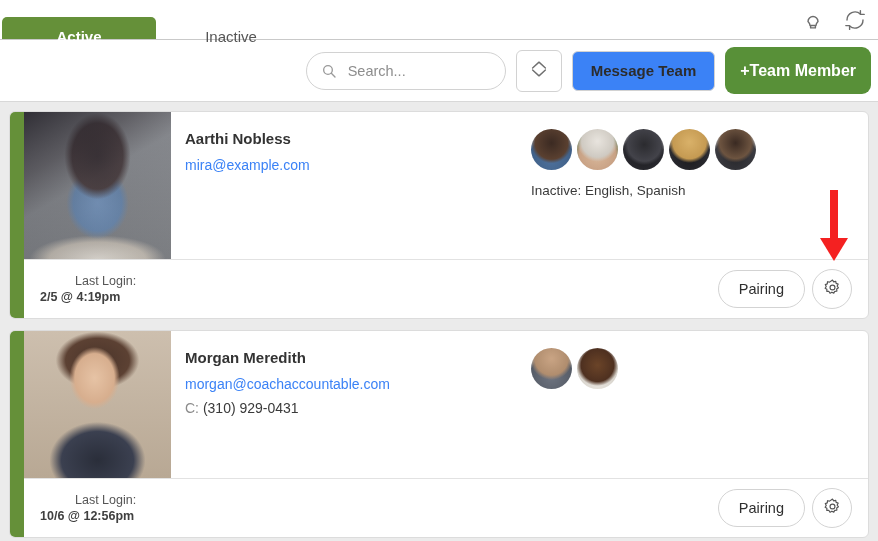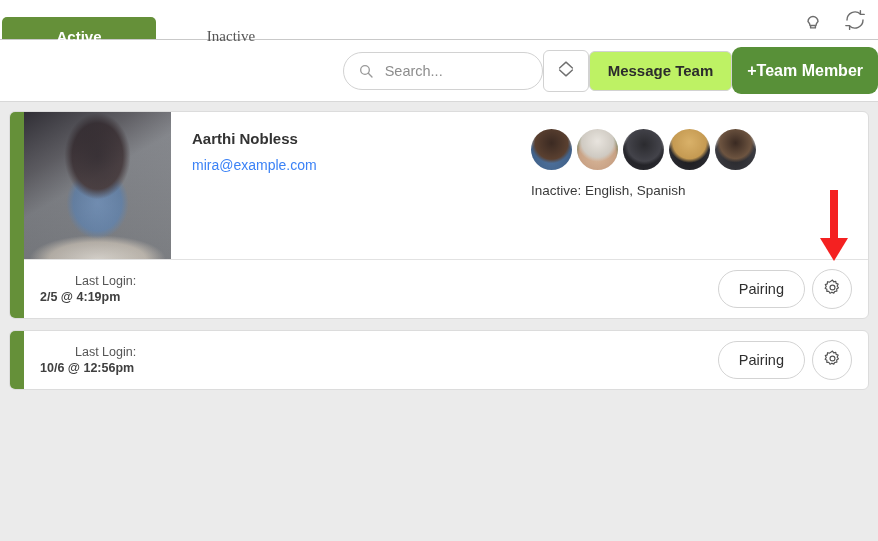--- a/index.html
+++ b/index.html
@@ -38,21 +38,20 @@
     margin-left: 2px;
     background: #659039;
     color: #ffffff;
     font-weight: bold;
     border-radius: 5px 5px 0 0;
   }
   .tab-inactive {
     width: 150px;
     color: #555555;
     background: transparent;
-    font-family: Liberation Serif, serif;
   }
   .tabbar-icons {
     position: absolute;
     right: 10px;
     top: 0;
     height: 39px;
     display: flex;
     align-items: center;
     gap: 16px;
   }
@@ -67,22 +66,23 @@
   }
 
   
   .toolbar {
     height: 62px;
     background: #ffffff;
     border-bottom: 1px solid #d8d8d8;
     display: flex;
     align-items: center;
     justify-content: flex-end;
-    padding-right: 4px;
-    box-sizing: border-box;
+    padding-right: 11px;
+    box-sizing: border-box;
+    gap: 10px;
   }
   .search-wrap {
     width: 200px;
     height: 38px;
     border: 1px solid #d2d2d2;
     border-radius: 19px;
     display: flex;
     align-items: center;
     padding: 0 14px;
     box-sizing: border-box;
@@ -115,21 +115,21 @@
     display: flex;
     align-items: center;
     justify-content: center;
     cursor: pointer;
   }
   .btn-outline {
     height: 40px;
     padding: 0 18px;
     border: 1px solid #d2d2d2;
     border-radius: 6px;
-    background: #bef264;
+    background: #3b82f6;
     color: #2c2c2c;
     font-size: 15px;
     font-weight: bold;
     font-family: "Liberation Sans", sans-serif;
     cursor: pointer;
     display: flex;
     align-items: center;
   }
   .btn-green {
     height: 47px;
@@ -176,21 +176,21 @@
   }
   .photo {
     width: 147px;
     height: 147px;
     flex: 0 0 147px;
     background-size: cover;
     background-position: center;
   }
   .info {
     flex: 1;
-    padding: 18px 0 0 21px;
+    padding: 18px 0 0 14px;
     min-width: 0;
   }
   .person-name {
     font-size: 15px;
     font-weight: bold;
     color: #333333;
     margin-bottom: 10px;
   }
   .person-email {
     font-size: 14px;
@@ -385,20 +385,50 @@
           </span>
         </div>
       </div>
     </div>
   </div>
 
   <div class="card">
     <div class="card-accent"></div>
     <div class="card-body">
 
+      <div class="card-main">
+        <div class="photo" style="background-image:
+               radial-gradient(ellipse 34px 42px at 48% 32%, #e6c3a5 0%, #d7ae8e 58%, rgba(215,174,142,0) 74%),
+               radial-gradient(ellipse 58px 40px at 50% 20%, #4a342a 0%, #5c4133 55%, rgba(92,65,51,0) 72%),
+               radial-gradient(ellipse 60px 48px at 50% 88%, #2a2e3a 0%, #3b4050 60%, rgba(59,64,80,0) 80%),
+               linear-gradient(#cdbfae, #b8a894);"></div>
+
+        <div class="info">
+          <div class="person-name">Morgan Meredith</div>
+          <div class="person-email">morgan@coachaccountable.com</div>
+          <div class="person-phone">
+            <span class="lbl">C:</span>
+            <span>(310) 929-0431</span>
+          </div>
+        </div>
+
+        <div class="side">
+          <div class="avatars">
+            <div class="avatar" style="background-image:
+                   radial-gradient(circle at 50% 26%, #c9a484 0%, #b08d6e 45%, rgba(176,141,110,0) 58%),
+                   radial-gradient(circle at 50% 70%, #6e7480 0%, #555b66 60%, rgba(85,91,102,0) 80%),
+                   linear-gradient(#f0f0f0, #dcdcdc);"></div>
+            <div class="avatar" style="background-image:
+                   radial-gradient(circle at 50% 42%, #6b4428 0%, #4e3020 52%, rgba(78,48,32,0) 66%),
+                   radial-gradient(circle at 50% 86%, #e8e4de 0%, #d2cec6 60%, rgba(210,206,198,0) 80%),
+                   linear-gradient(#f6f6f6, #e6e6e6);"></div>
+          </div>
+          <div class="languages"></div>
+        </div>
+      </div>
 
       <div class="card-footer">
         <div class="lastlogin">
           <div class="lbl">Last Login:</div>
           <div class="val">10/6 @ 12:56pm</div>
         </div>
         <div class="footer-spacer"></div>
         <button class="pairing-btn">Pairing</button>
         <div class="gear-btn">
           <span>

